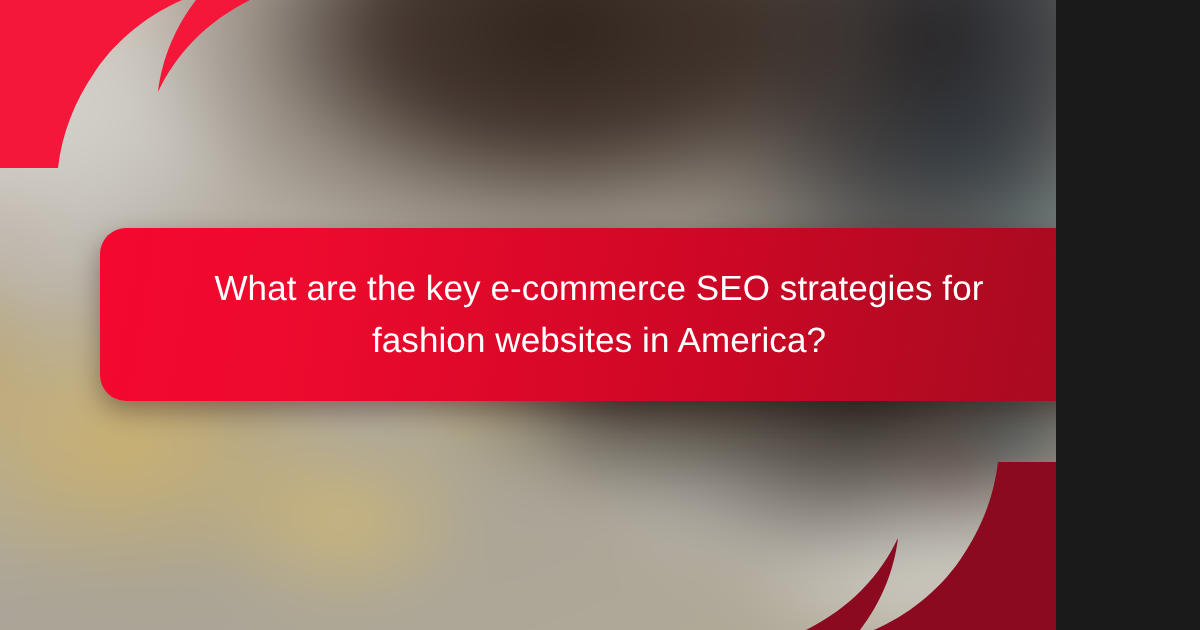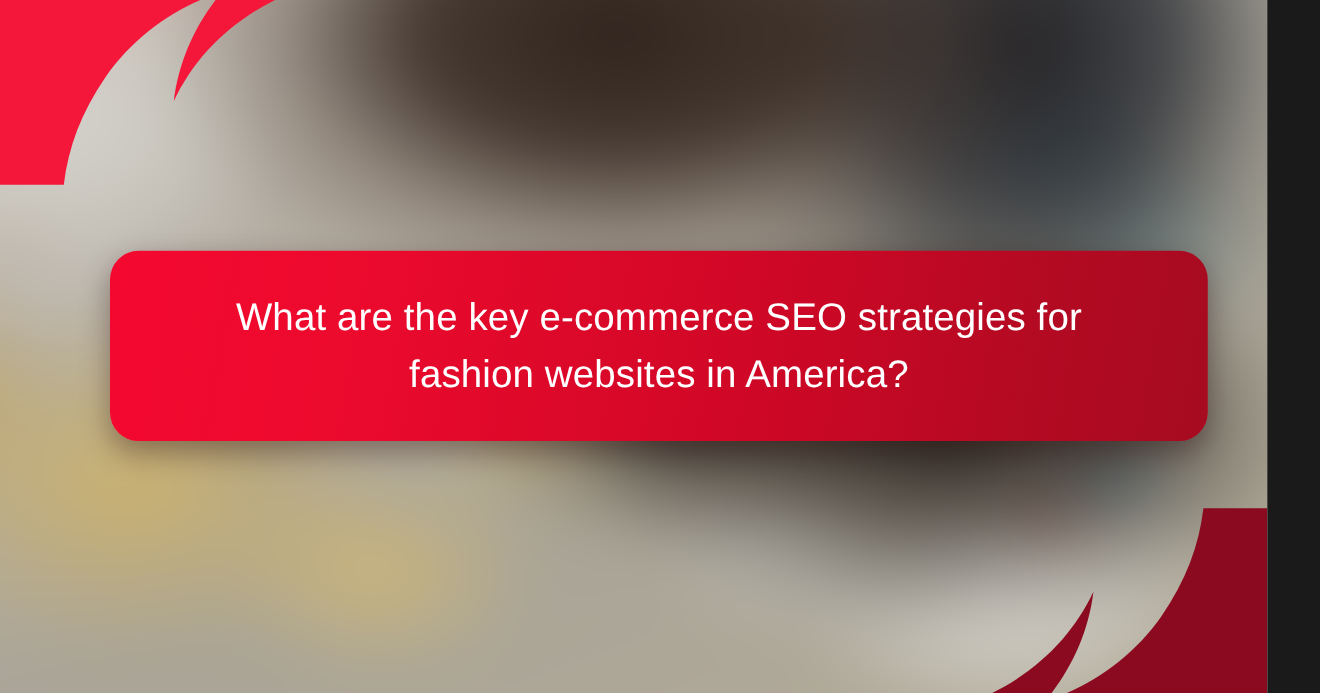--- a/index.html
+++ b/index.html
@@ -2,21 +2,21 @@
 <html><head>
 <meta charset="utf-8">
 <style>
   html, body {
     margin: 0;
     padding: 0;
     background: #1a1a1a;
   }
   #canvas {
     position: relative;
-    width: 1152px;
+    width: 1056px;
     height: 630px;
     overflow: hidden;
     font-family: "Liberation Sans", "DejaVu Sans", sans-serif;
     background: #9a958c;
   }
 
   
   .bg-photo {
     position: absolute;
     inset: -80px;

